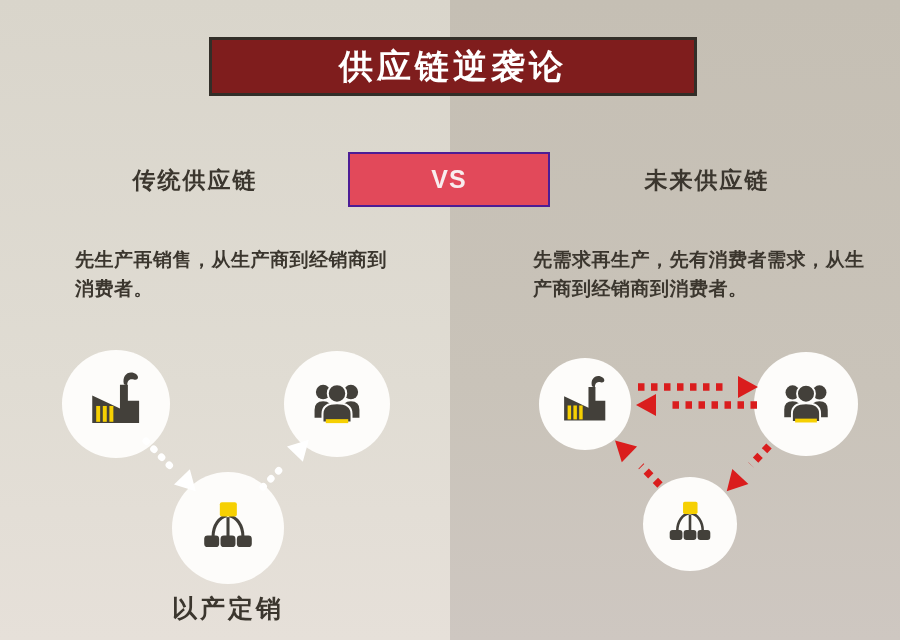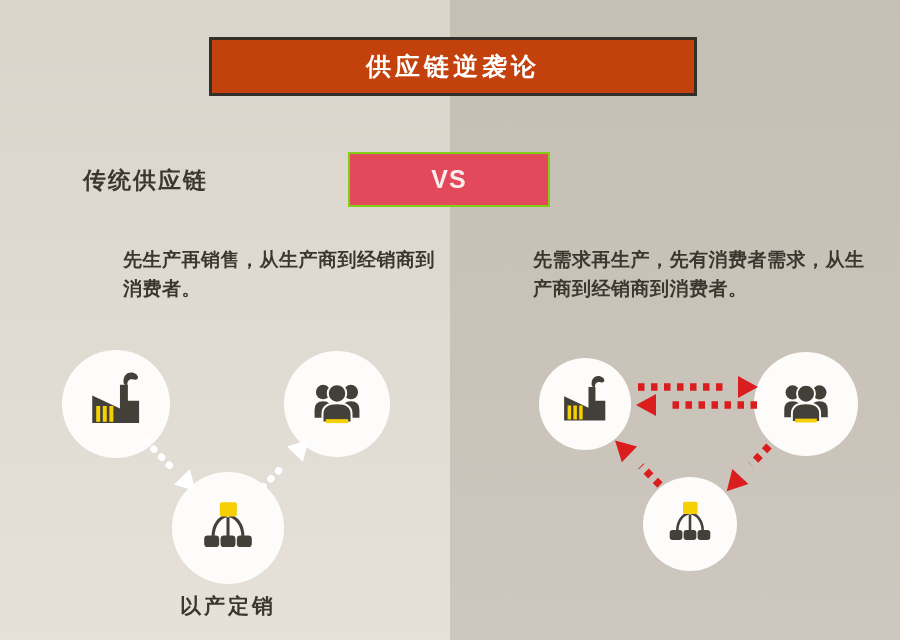--- a/index.html
+++ b/index.html
@@ -7,78 +7,79 @@
     position:relative; width:900px; height:640px; overflow:hidden;
     font-family:"Liberation Sans","DejaVu Sans",sans-serif;
     color:#3b362e;
   }
   .bg-half { position:absolute; top:0; height:640px; width:450px; }
   .bg-left  { left:0;   background:linear-gradient(180deg,#d9d5cb 0%,#e0dcd3 60%,#e6e0d9 100%); }
   .bg-right { left:450px; background:linear-gradient(180deg,#c5bfb4 0%,#c9c3b9 60%,#cec7c1 100%); }
 
   .title-banner {
     position:absolute; left:209px; top:37px; width:488px; height:59px;
-    background:#c2410c; border:3px solid #322e28; box-sizing:border-box;
+    background:#7f1d1d; border:3px solid #322e28; box-sizing:border-box;
     display:flex; align-items:center; justify-content:center;
-    color:#ffffff; font-size:25px; font-weight:bold; letter-spacing:4px;
+    color:#ffffff; font-size:34px; font-weight:bold; letter-spacing:4px;
   }
 
   .heading {
-    position:absolute; top:165px; width:224px; 
+    position:absolute; top:165px; width:224px; text-align:center;
     font-size:23px; font-weight:bold; letter-spacing:2px;
   }
   .heading-left  { left:83px; }
   .heading-right { left:595px; }
 
   .vs-badge {
     position:absolute; left:348px; top:152px; width:202px; height:55px;
-    background:#e2495a; border:2px solid #84cc16; box-sizing:border-box;
+    background:#e2495a; border:2px solid #4c1d95; box-sizing:border-box;
     display:flex; align-items:center; justify-content:center;
     color:#f8edee; font-size:25px; font-weight:bold; letter-spacing:1px;
   }
 
   .desc {
     position:absolute; top:245px; font-size:19px; font-weight:600;
     line-height:1.55; letter-spacing:0.5px;
   }
-  .desc-left  { left:75px;  width:312px;margin-left:48px; }
+  .desc-left  { left:75px;  width:312px; }
   .desc-right { left:533px; width:336px; }
 
   .node {
     position:absolute; background:#fdfcfa; border-radius:50%;
     display:flex; align-items:center; justify-content:center;
   }
   .n-l-factory      { left:62px;  top:350px; width:108px; height:108px; }
   .n-l-consumers    { left:284px; top:351px; width:106px; height:106px; }
   .n-l-distribution { left:172px; top:472px; width:112px; height:112px; }
   .n-r-factory      { left:539px; top:358px; width:92px;  height:92px; }
   .n-r-consumers    { left:754px; top:352px; width:104px; height:104px; }
   .n-r-distribution { left:643px; top:477px; width:94px;  height:94px; }
 
   .caption {
     position:absolute; width:170px; text-align:center;
-    font-size:21px; font-weight:bold; letter-spacing:3px;
+    font-size:25px; font-weight:bold; letter-spacing:3px;
   }
   .caption-left  { left:143px; top:592px; }
   .caption-right { left:605px; top:591px; }
 
   .arrow-layer { position:absolute; left:0; top:0; width:900px; height:640px; pointer-events:none; }
 </style>
 </head>
 <body>
 
 <div class="stage">
 
   <div class="bg-half bg-left"></div>
   <div class="bg-half bg-right"></div>
 
   <div class="title-banner">供应链逆袭论</div>
 
   <div class="heading heading-left">传统供应链</div>
   <div class="vs-badge">VS</div>
+  <div class="heading heading-right">未来供应链</div>
 
   <div class="desc desc-left">先生产再销售，从生产商到经销商到消费者。</div>
   <div class="desc desc-right">先需求再生产，先有消费者需求，从生产商到经销商到消费者。</div>
 
   <div class="node n-l-factory">
     <span>
       <svg width="66" height="66" viewBox="0 0 100 100">
         <path d="M62,23 C59,11 67,3 77,6 C86,9 85,18 77,16 C70,14 67,18 67,25 Z" fill="#43403a"></path>
         <path d="M14,82 L14,40 L56,60 L56,24 L68,24 L68,48 L85,48 L85,82 Z" fill="#43403a"></path>
         <rect x="20" y="56" width="6" height="24" fill="#f6d002"></rect>

